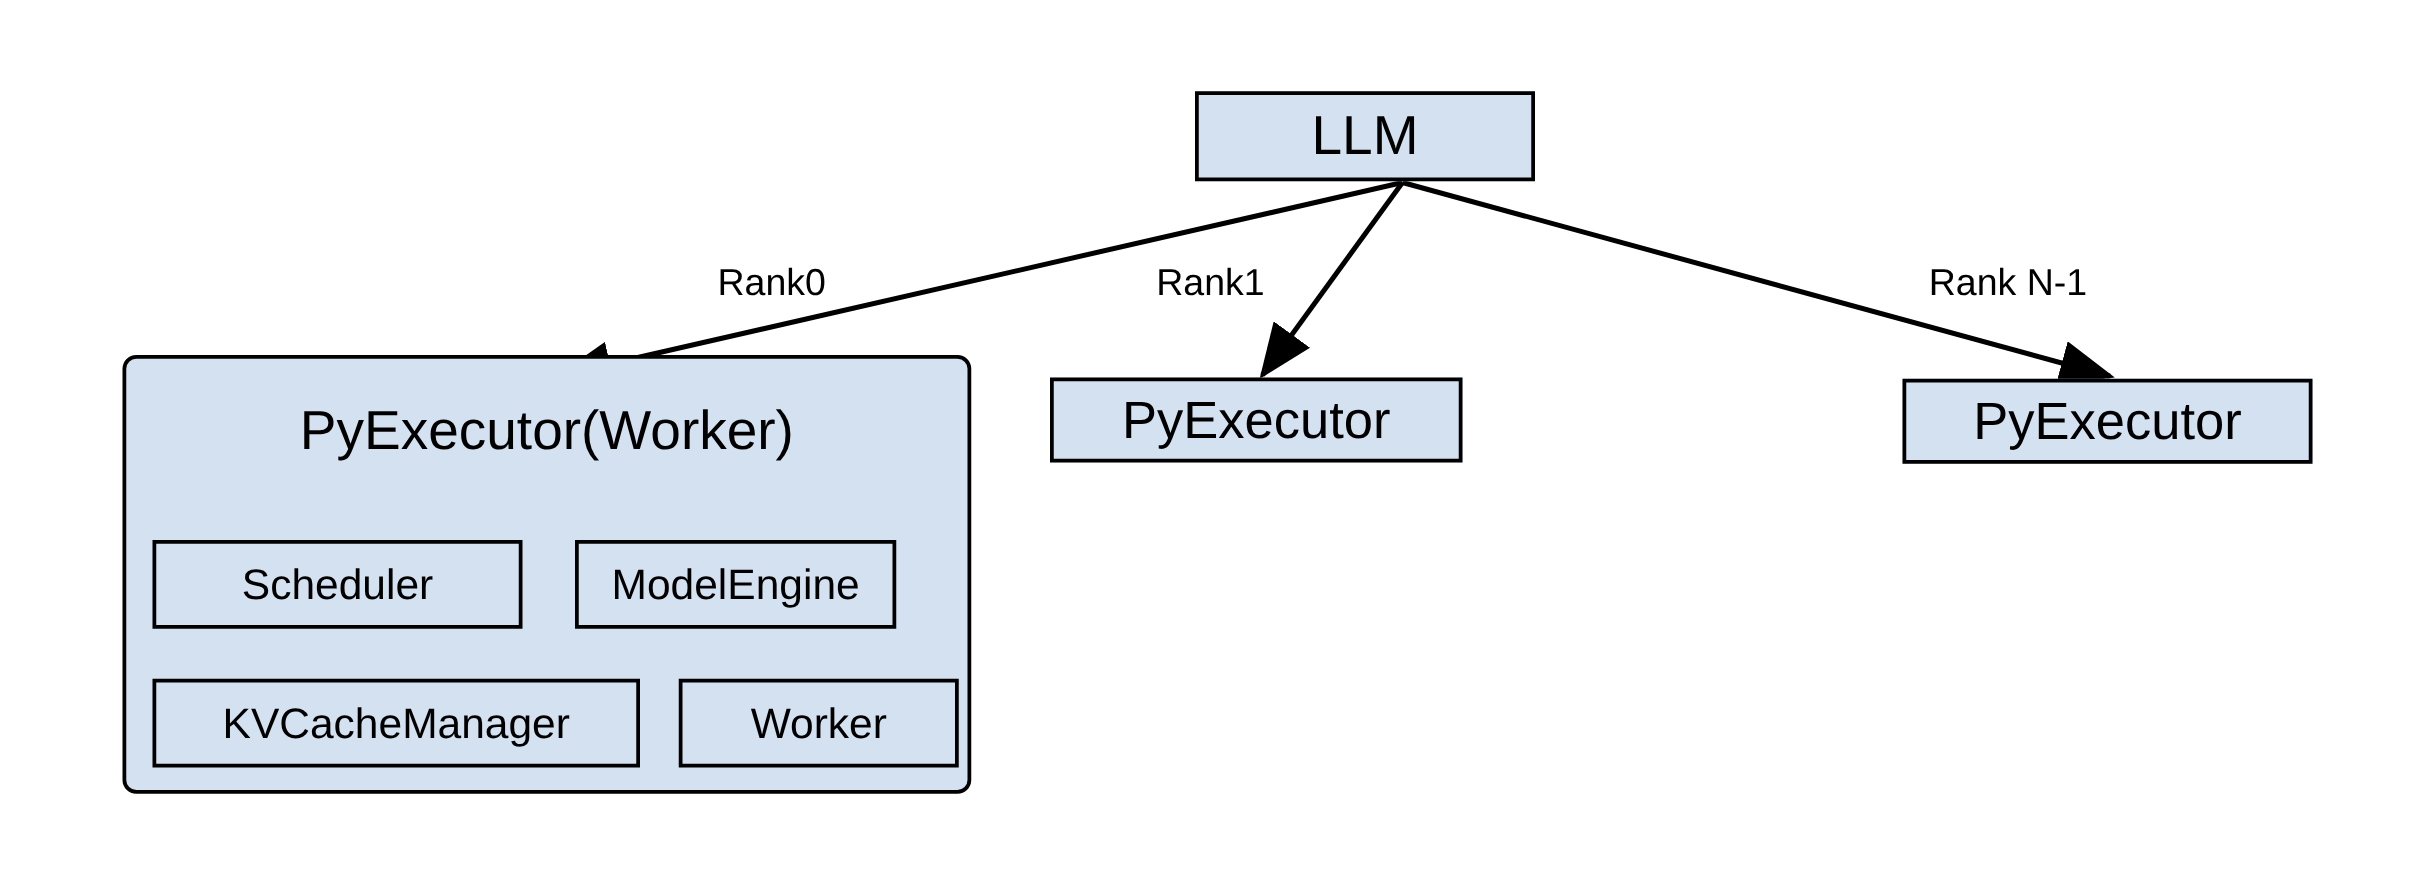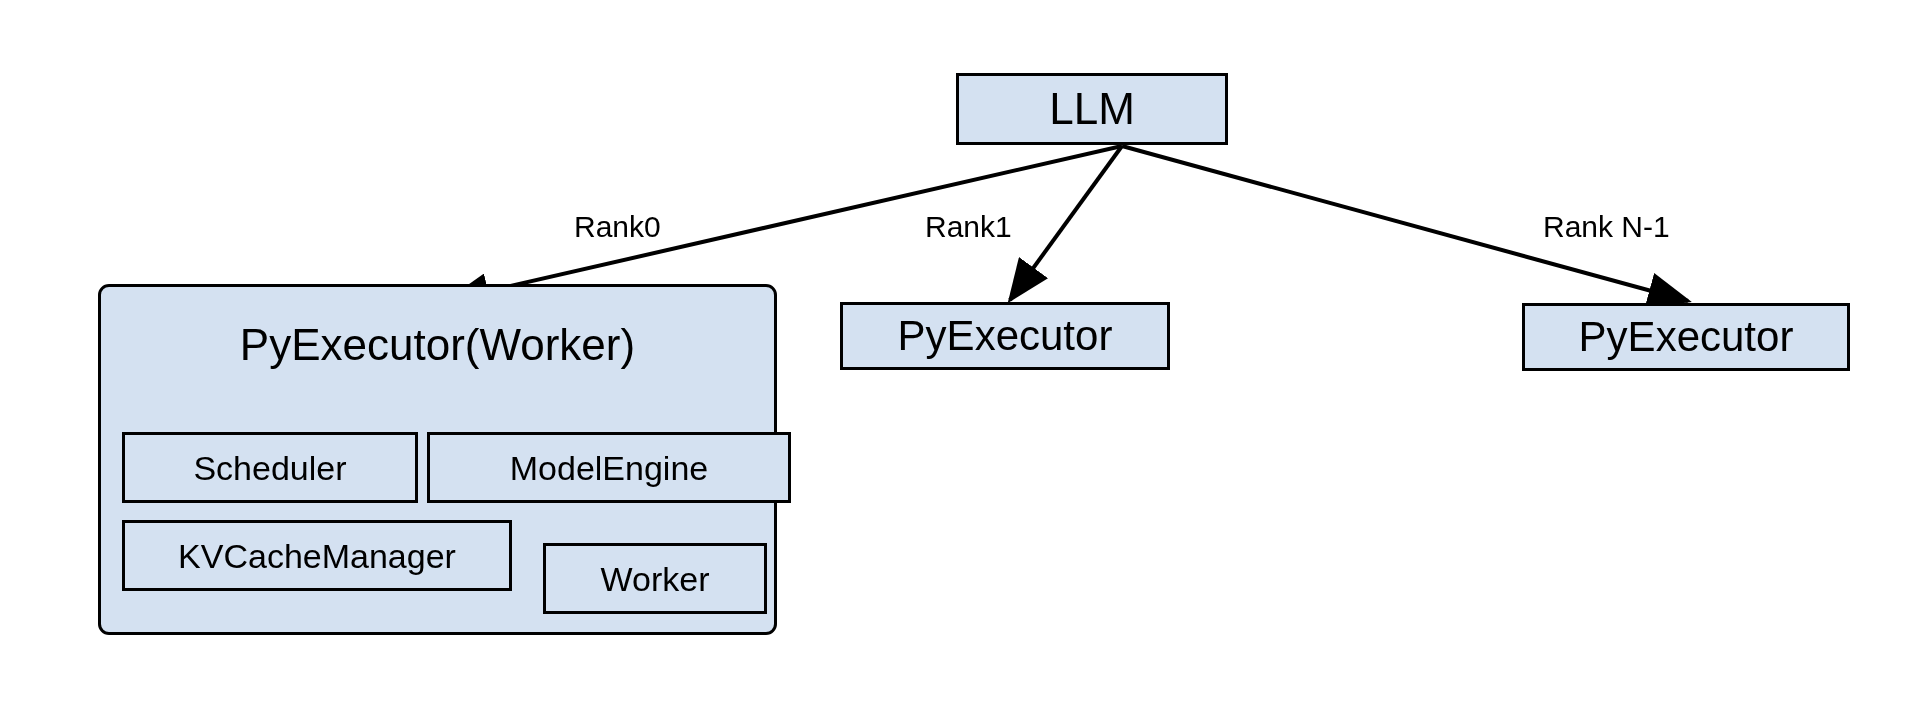--- a/index.html
+++ b/index.html
@@ -84,22 +84,22 @@
     background: #d4e1f1;
     border: 3px solid #000000;
     display: flex;
     align-items: center;
     justify-content: center;
     font-size: 34px;
     color: #000000;
     line-height: 1;
   }
   #subnode-scheduler   { left: 122px; top: 432px; width: 296px; height: 71px; }
-  #subnode-modelengine { left: 427px; top: 432px; width: 364px; height: 71px; }
-  #subnode-kvcache     { left: 122px; top: 520px; width: 390px; height: 71px; }
+  #subnode-modelengine { left: 460px; top: 432px; width: 257px; height: 71px; }
+  #subnode-kvcache     { left: 122px; top: 543px; width: 390px; height: 71px; }
   #subnode-sampler     { left: 543px; top: 543px; width: 224px; height: 71px; }
   
   .edge-label {
     position: absolute;
     font-size: 30px;
     color: #000000;
     background: transparent;
     white-space: nowrap;
     line-height: 1;
   }

